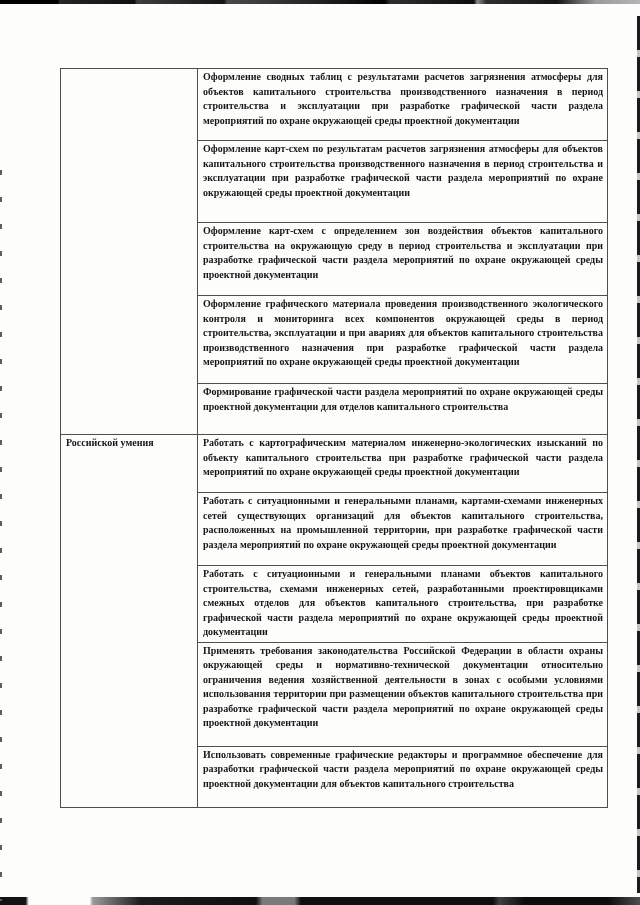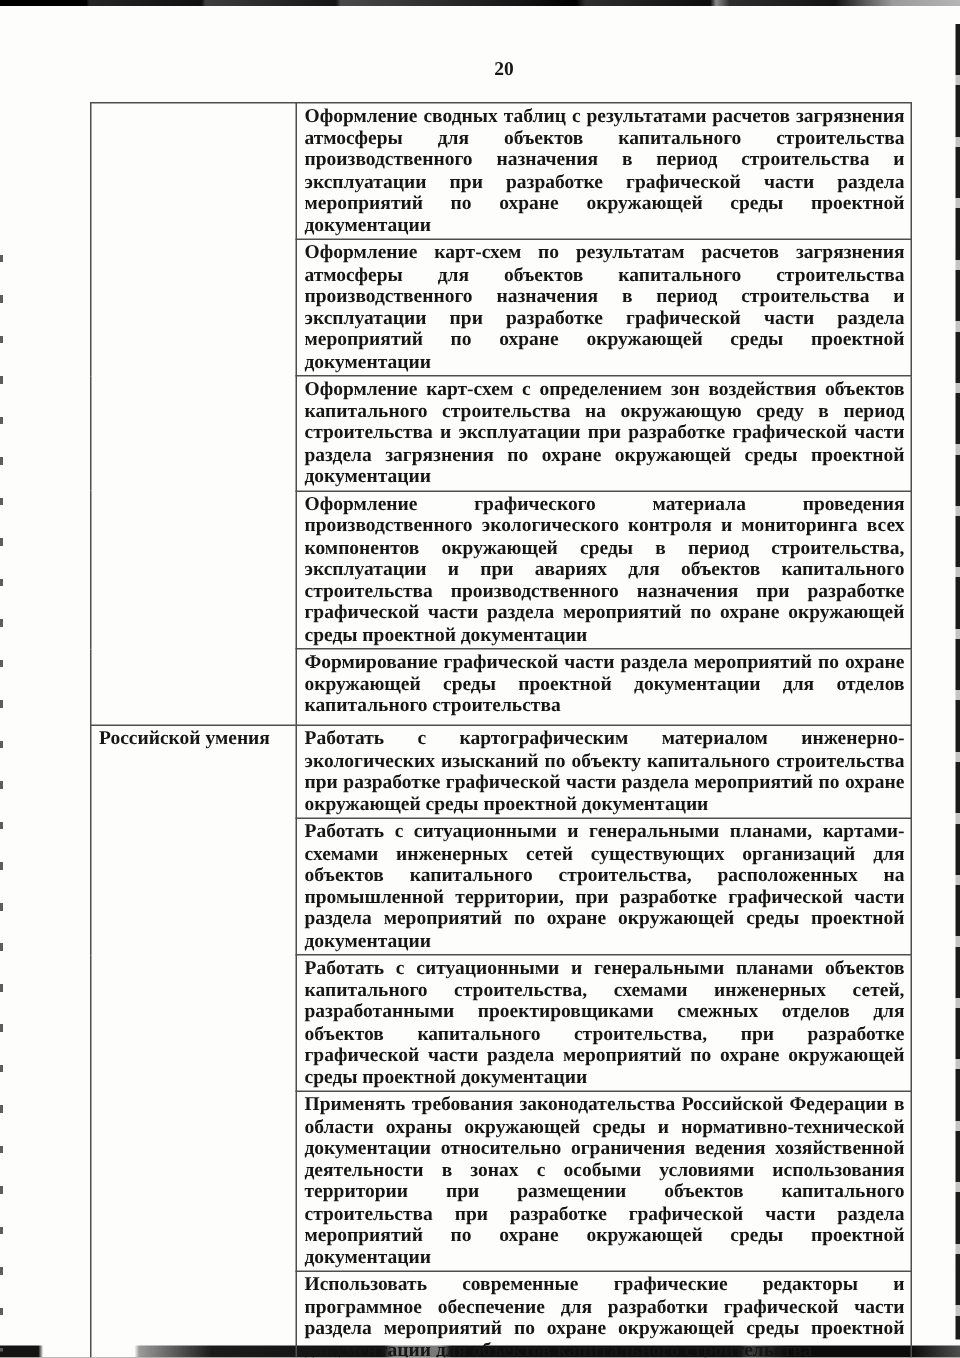--- a/index.html
+++ b/index.html
@@ -42,54 +42,53 @@
     text-align: center; font-size: 13px; font-weight: 600;
   }
   table.doc-table {
     position: absolute; left: 60px; top: 68px; width: 547px;
     border-collapse: collapse; table-layout: fixed;
   }
   table.doc-table td {
     border: 1px solid #4e4e4e;
     vertical-align: top;
     padding: 1px 4px 2px 5px;
-    font-size: 13px;
+    font-size: 10px;
     line-height: 14.5px;
     font-weight: 600;
   }
   td.content-cell { text-align: justify; text-justify: inter-word; hyphens: none; }
   td.label-cell { text-align: left; }
 </style>
 </head>
 <body>
 
 <div class="page">
 
   <div class="scan-top"></div>
   <div class="scan-bottom"></div>
   <div class="scan-right"></div>
   <div class="scan-left"></div>
 
-  <div class="page-number">20</div>
 
   <table class="doc-table">
     <colgroup>
       <col style="width:137px">
       <col style="width:410px">
     </colgroup>
     <tbody>
       <tr style="height:72px">
         <td class="label-cell" rowspan="5"></td>
         <td class="content-cell">Оформление сводных таблиц с результатами расчетов загрязнения атмосферы для объектов капитального строительства производственного назначения в период строительства и эксплуатации при разработке графической части раздела мероприятий по охране окружающей среды проектной документации</td>
       </tr>
       <tr style="height:82px">
         <td class="content-cell">Оформление карт-схем по результатам расчетов загрязнения атмосферы для объектов капитального строительства производственного назначения в период строительства и эксплуатации при разработке графической части раздела мероприятий по охране окружающей среды проектной документации</td>
       </tr>
       <tr style="height:73px">
-        <td class="content-cell">Оформление карт-схем с определением зон воздействия объектов капитального строительства на окружающую среду в период строительства и эксплуатации при разработке графической части раздела загрязнения по охране окружающей среды проектной документации</td>
+        <td class="content-cell">Оформление карт-схем с определением зон воздействия объектов капитального строительства на окружающую среду в период строительства и эксплуатации при разработке графической части раздела мероприятий по охране окружающей среды проектной документации</td>
       </tr>
       <tr style="height:88px">
         <td class="content-cell">Оформление графического материала проведения производственного экологического контроля и мониторинга всех компонентов окружающей среды в период строительства, эксплуатации и при авариях для объектов капитального строительства производственного назначения при разработке графической части раздела мероприятий по охране окружающей среды проектной документации</td>
       </tr>
       <tr style="height:51px">
         <td class="content-cell">Формирование графической части раздела мероприятий по охране окружающей среды проектной документации для отделов капитального строительства</td>
       </tr>
       <tr style="height:58px">
         <td class="label-cell" rowspan="5">Российской умения</td>
         <td class="content-cell">Работать с картографическим материалом инженерно-экологических изысканий по объекту капитального строительства при разработке графической части раздела мероприятий по охране окружающей среды проектной документации</td>

